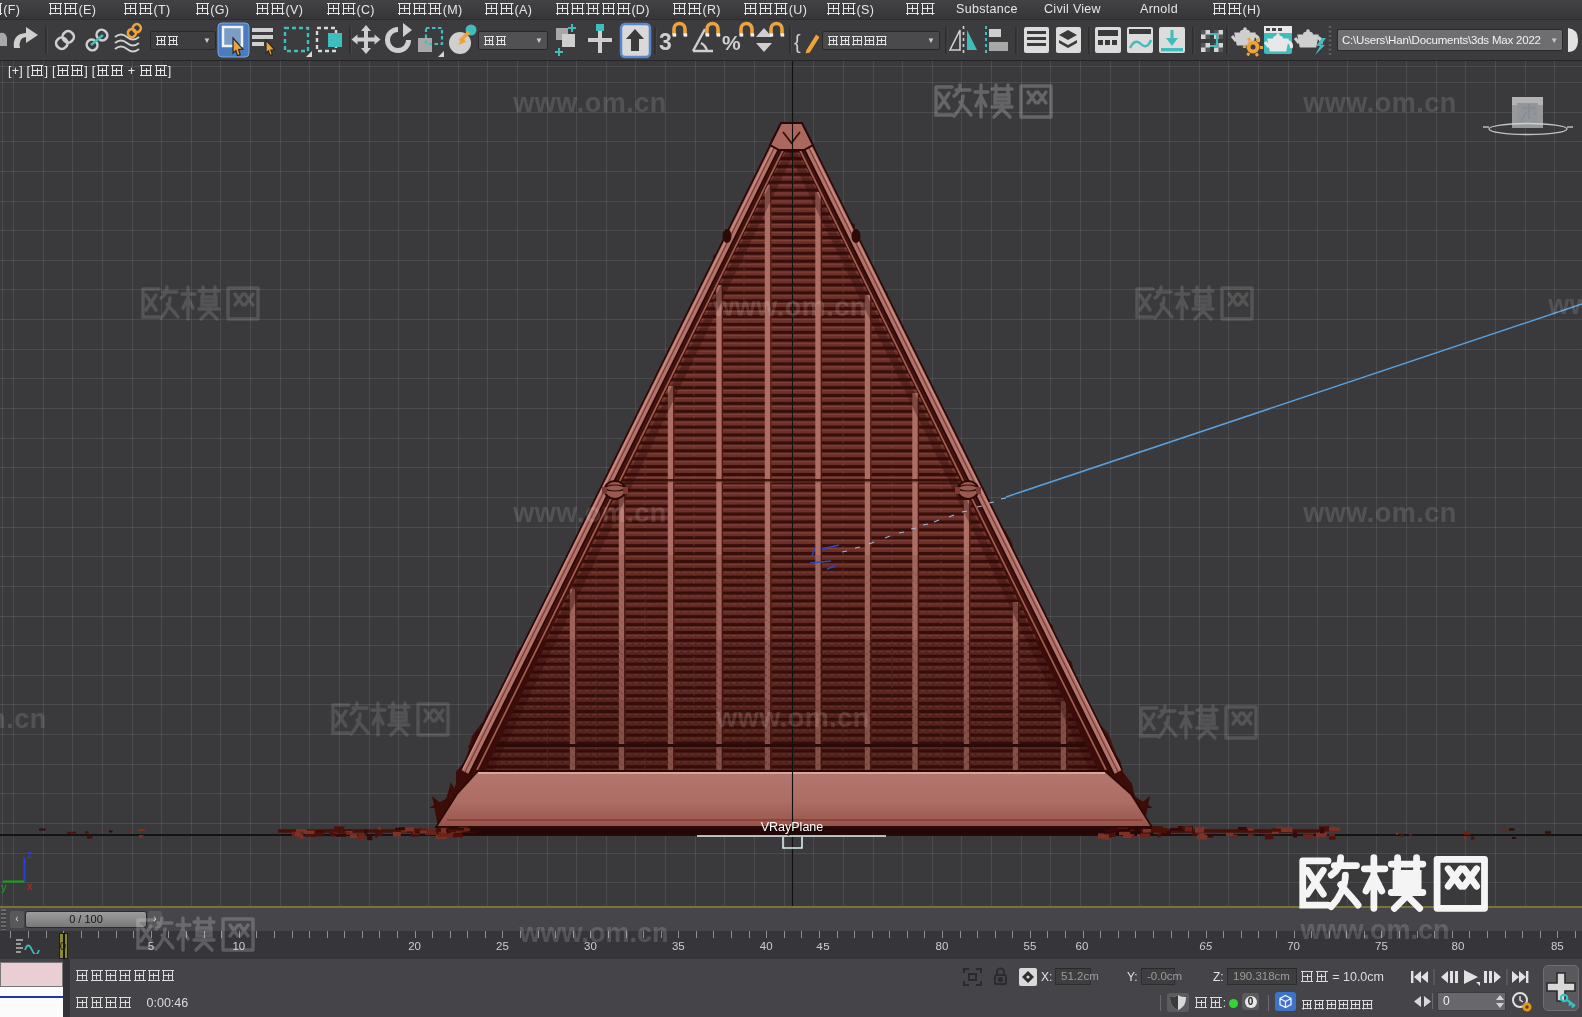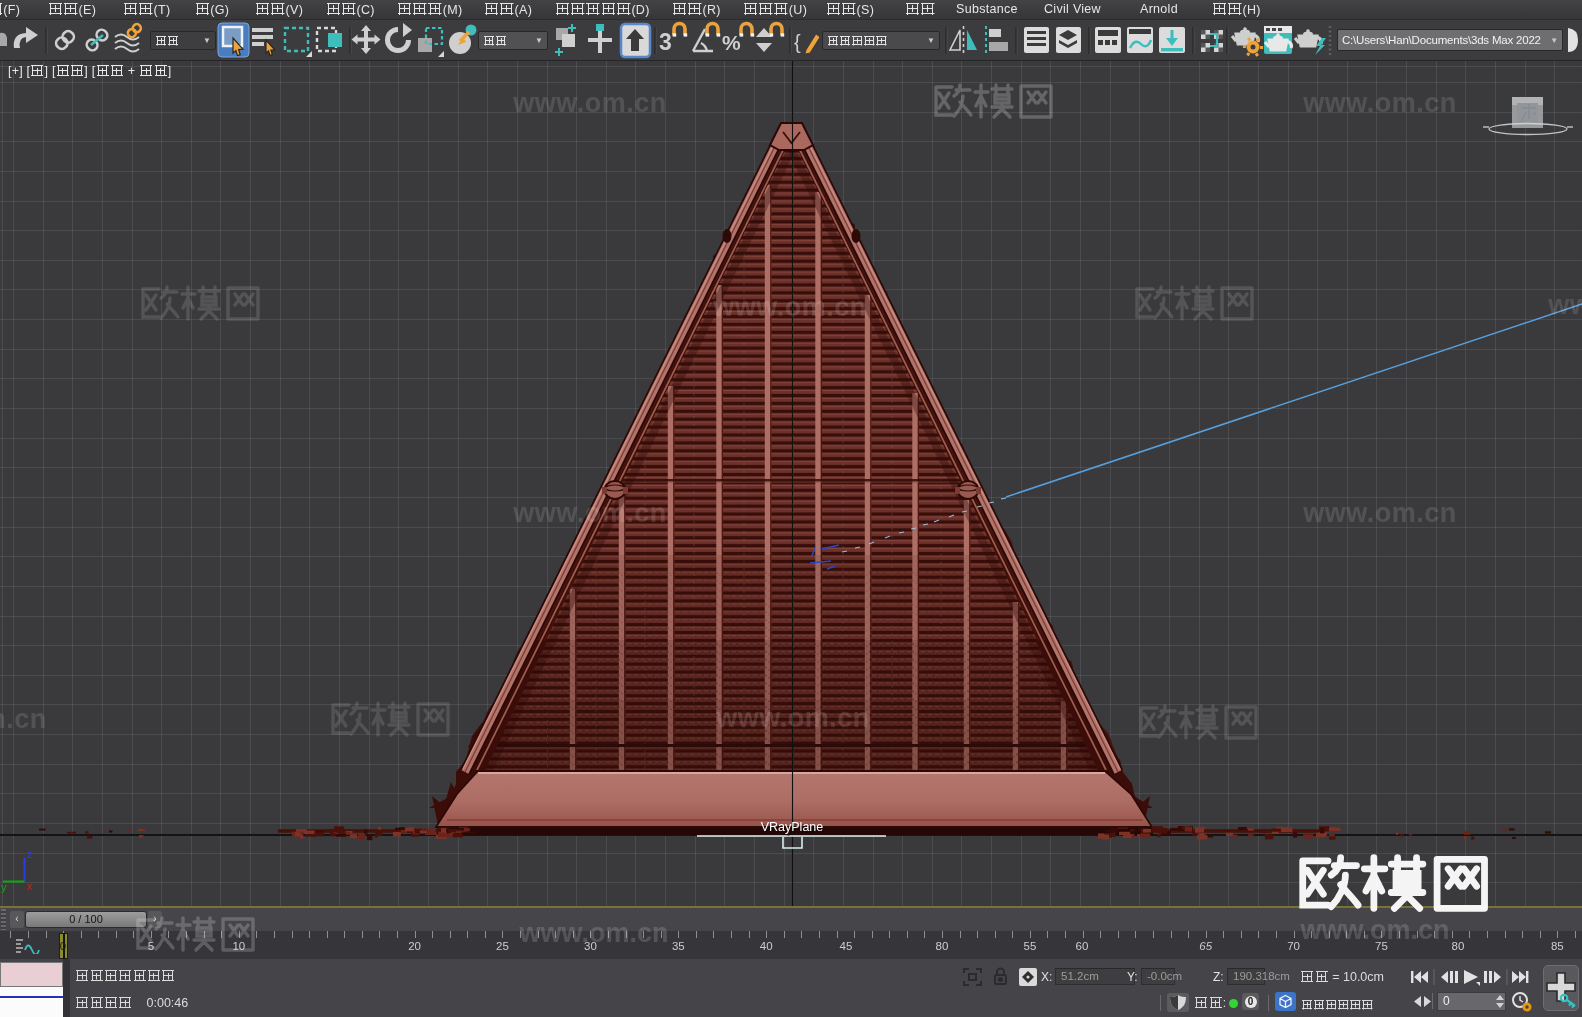--- a/index.html
+++ b/index.html
@@ -617,21 +617,21 @@
     <div class="abs" style="left:63px;top:2px;width:1.5px;height:26px;background:#141414"></div>
     <div class="tnum" style="left:63.0px;color:#1d1d1d">0</div>
     <div class="tnum" style="left:150.9px;">5</div>
     <div class="tnum" style="left:238.8px;">10</div>
     <div class="tnum" style="left:326.7px;margin-top:23px;">15</div>
     <div class="tnum" style="left:414.6px;">20</div>
     <div class="tnum" style="left:502.5px;">25</div>
     <div class="tnum" style="left:590.4px;">30</div>
     <div class="tnum" style="left:678.3px;">35</div>
     <div class="tnum" style="left:766.2px;">40</div>
-    <div class="tnum" style="left:846px;">45</div>
+    <div class="tnum" style="left:823px;font-family:Liberation Mono, monospace;">45</div>
     <div class="tnum" style="left:942.0px;">80</div>
     <div class="tnum" style="left:1029.9px;">55</div>
     <div class="tnum" style="left:1082px;">60</div>
     <div class="tnum" style="left:1205.7px;font-style:italic;">65</div>
     <div class="tnum" style="left:1293.6px;">70</div>
     <div class="tnum" style="left:1381.5px;">75</div>
     <div class="tnum" style="left:1458px;">80</div>
     <div class="tnum" style="left:1557.3px;">85</div>
     <svg class="abs" style="left:16px;top:7px" width="26" height="16">
       <g fill="#9a9a9a">
@@ -656,25 +656,25 @@
         <rect x="11" y="7" width="7" height="6"></rect>
 <rect x="37" y="8" width="11" height="9" rx="1.5"></rect>
         <path d="M39,8 V5 a3.5,3.5 0 0 1 7,0 V8"></path>
         <circle cx="42.5" cy="12.5" r="1.6" fill="#2b2b2d"></circle>
 </g>
 <rect x="61" y="1" width="18" height="18" rx="2" fill="#dadada"></rect>
       <path d="M70,4 L76,10 L70,16 L64,10 Z" fill="#2e2e30"></path>
       <circle cx="70" cy="10" r="1.6" fill="#dadada"></circle>
 </svg>
     <div class="abs" style="left:1041px;top:11px;font-size:12px;color:#e2e2e2">X:</div>
-    <div class="sfield" style="left:1055px;top:9px;width:80px">51.2cm</div>
+    <div class="sfield" style="left:1055px;top:9px;width:36px">51.2cm</div>
     <div class="abs" style="left:1127px;top:11px;font-size:12px;color:#e2e2e2">Y:</div>
     <div class="sfield" style="left:1141px;top:9px;width:34px">-0.0cm</div>
     <div class="abs" style="left:1213px;top:11px;font-size:12px;color:#e2e2e2">Z:</div>
-    <div class="sfield" style="left:1227px;top:9px;width:38px">190.318cm</div>
+    <div class="sfield" style="left:1227px;top:9px;width:70px">190.318cm</div>
     <div class="abs" style="left:1300px;top:11px"><i class="cj"></i><i class="cj"></i><span style="font-size:12.5px"> = 10.0cm</span></div>
     <svg class="abs" style="left:1408px;top:8px" width="125" height="20" fill="#e2e2e2">
 <rect x="3" y="4" width="2.4" height="12"></rect>
       <path d="M6,10 L13,4 V16 Z M13,10 L20,4 V16 Z"></path>
 <line x1="26" y1="2" x2="26" y2="18" stroke="#6a6a6e"></line>
 <path d="M33,10 L40,4 V16 Z M42,4 h3 V16 h-3 Z M47,4 h3 V16 h-3 Z"></path>
 <path d="M56,3 L70,10 L56,17 Z"></path>
       <path d="M68,15 L72,15 L72,19 Z"></path>
 <path d="M76,4 h3 V16 h-3 Z M81,4 h3 V16 h-3 Z M86,4 L93,10 L86,16 Z"></path>
 <line x1="99" y1="2" x2="99" y2="18" stroke="#6a6a6e"></line>

